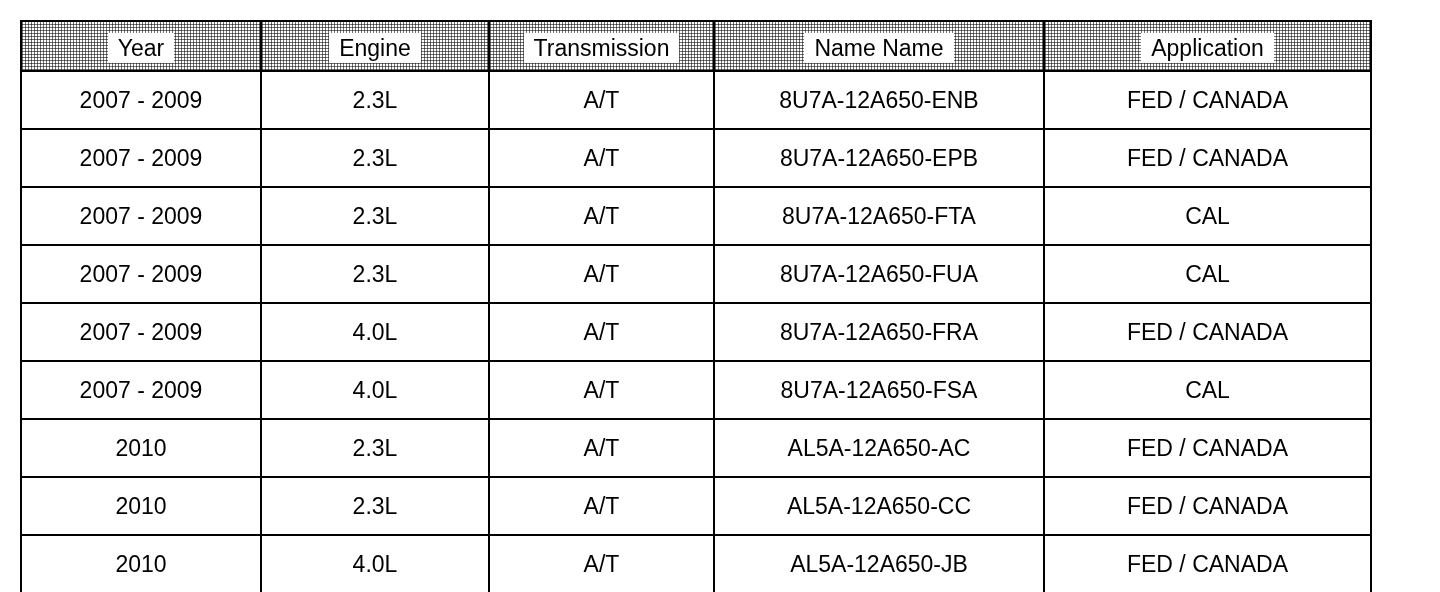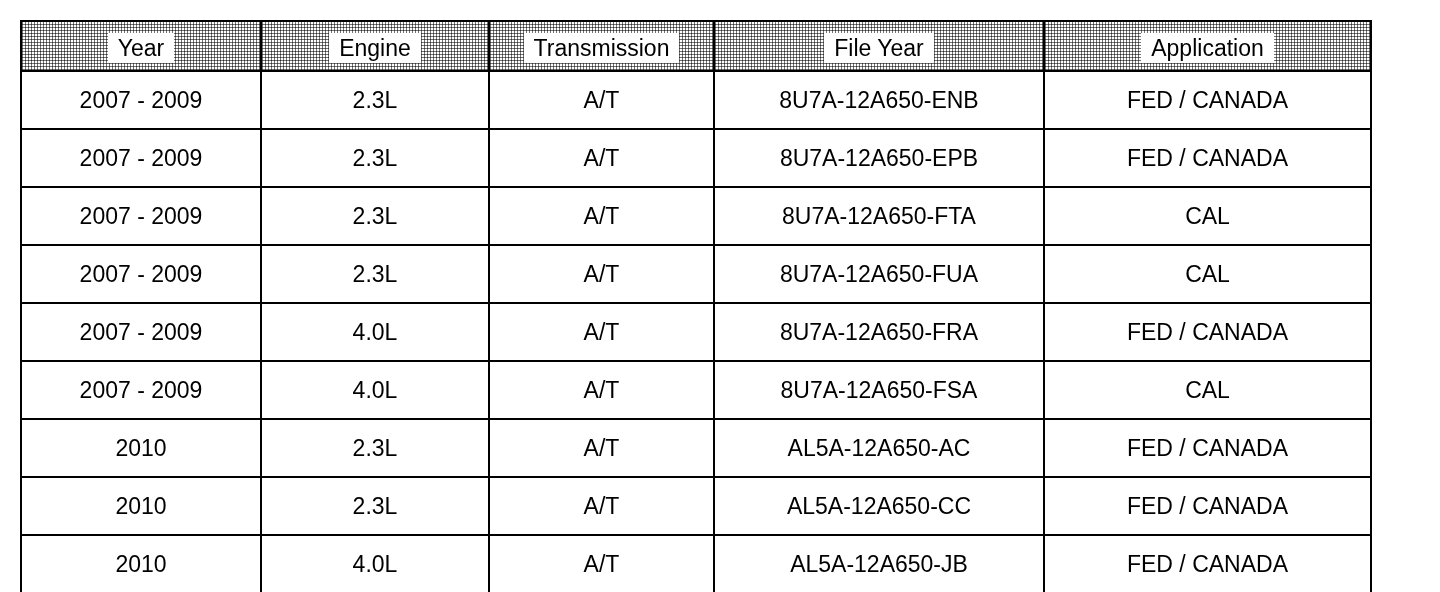--- a/index.html
+++ b/index.html
@@ -76,21 +76,21 @@
       <col class="c-engine">
       <col class="c-trans">
       <col class="c-file">
       <col class="c-app">
     </colgroup>
     <thead>
       <tr>
         <th><span class="hdr-text">Year</span></th>
         <th><span class="hdr-text">Engine</span></th>
         <th><span class="hdr-text">Transmission</span></th>
-        <th><span class="hdr-text">File Year</span></th>
+        <th><span class="hdr-text">Name Name</span></th>
         <th><span class="hdr-text">Application</span></th>
       </tr>
     </thead>
     <tbody>
       <tr>
         <td>2007 - 2009</td>
         <td>2.3L</td>
         <td>A/T</td>
         <td>8U7A-12A650-ENB</td>
         <td>FED / CANADA</td>

